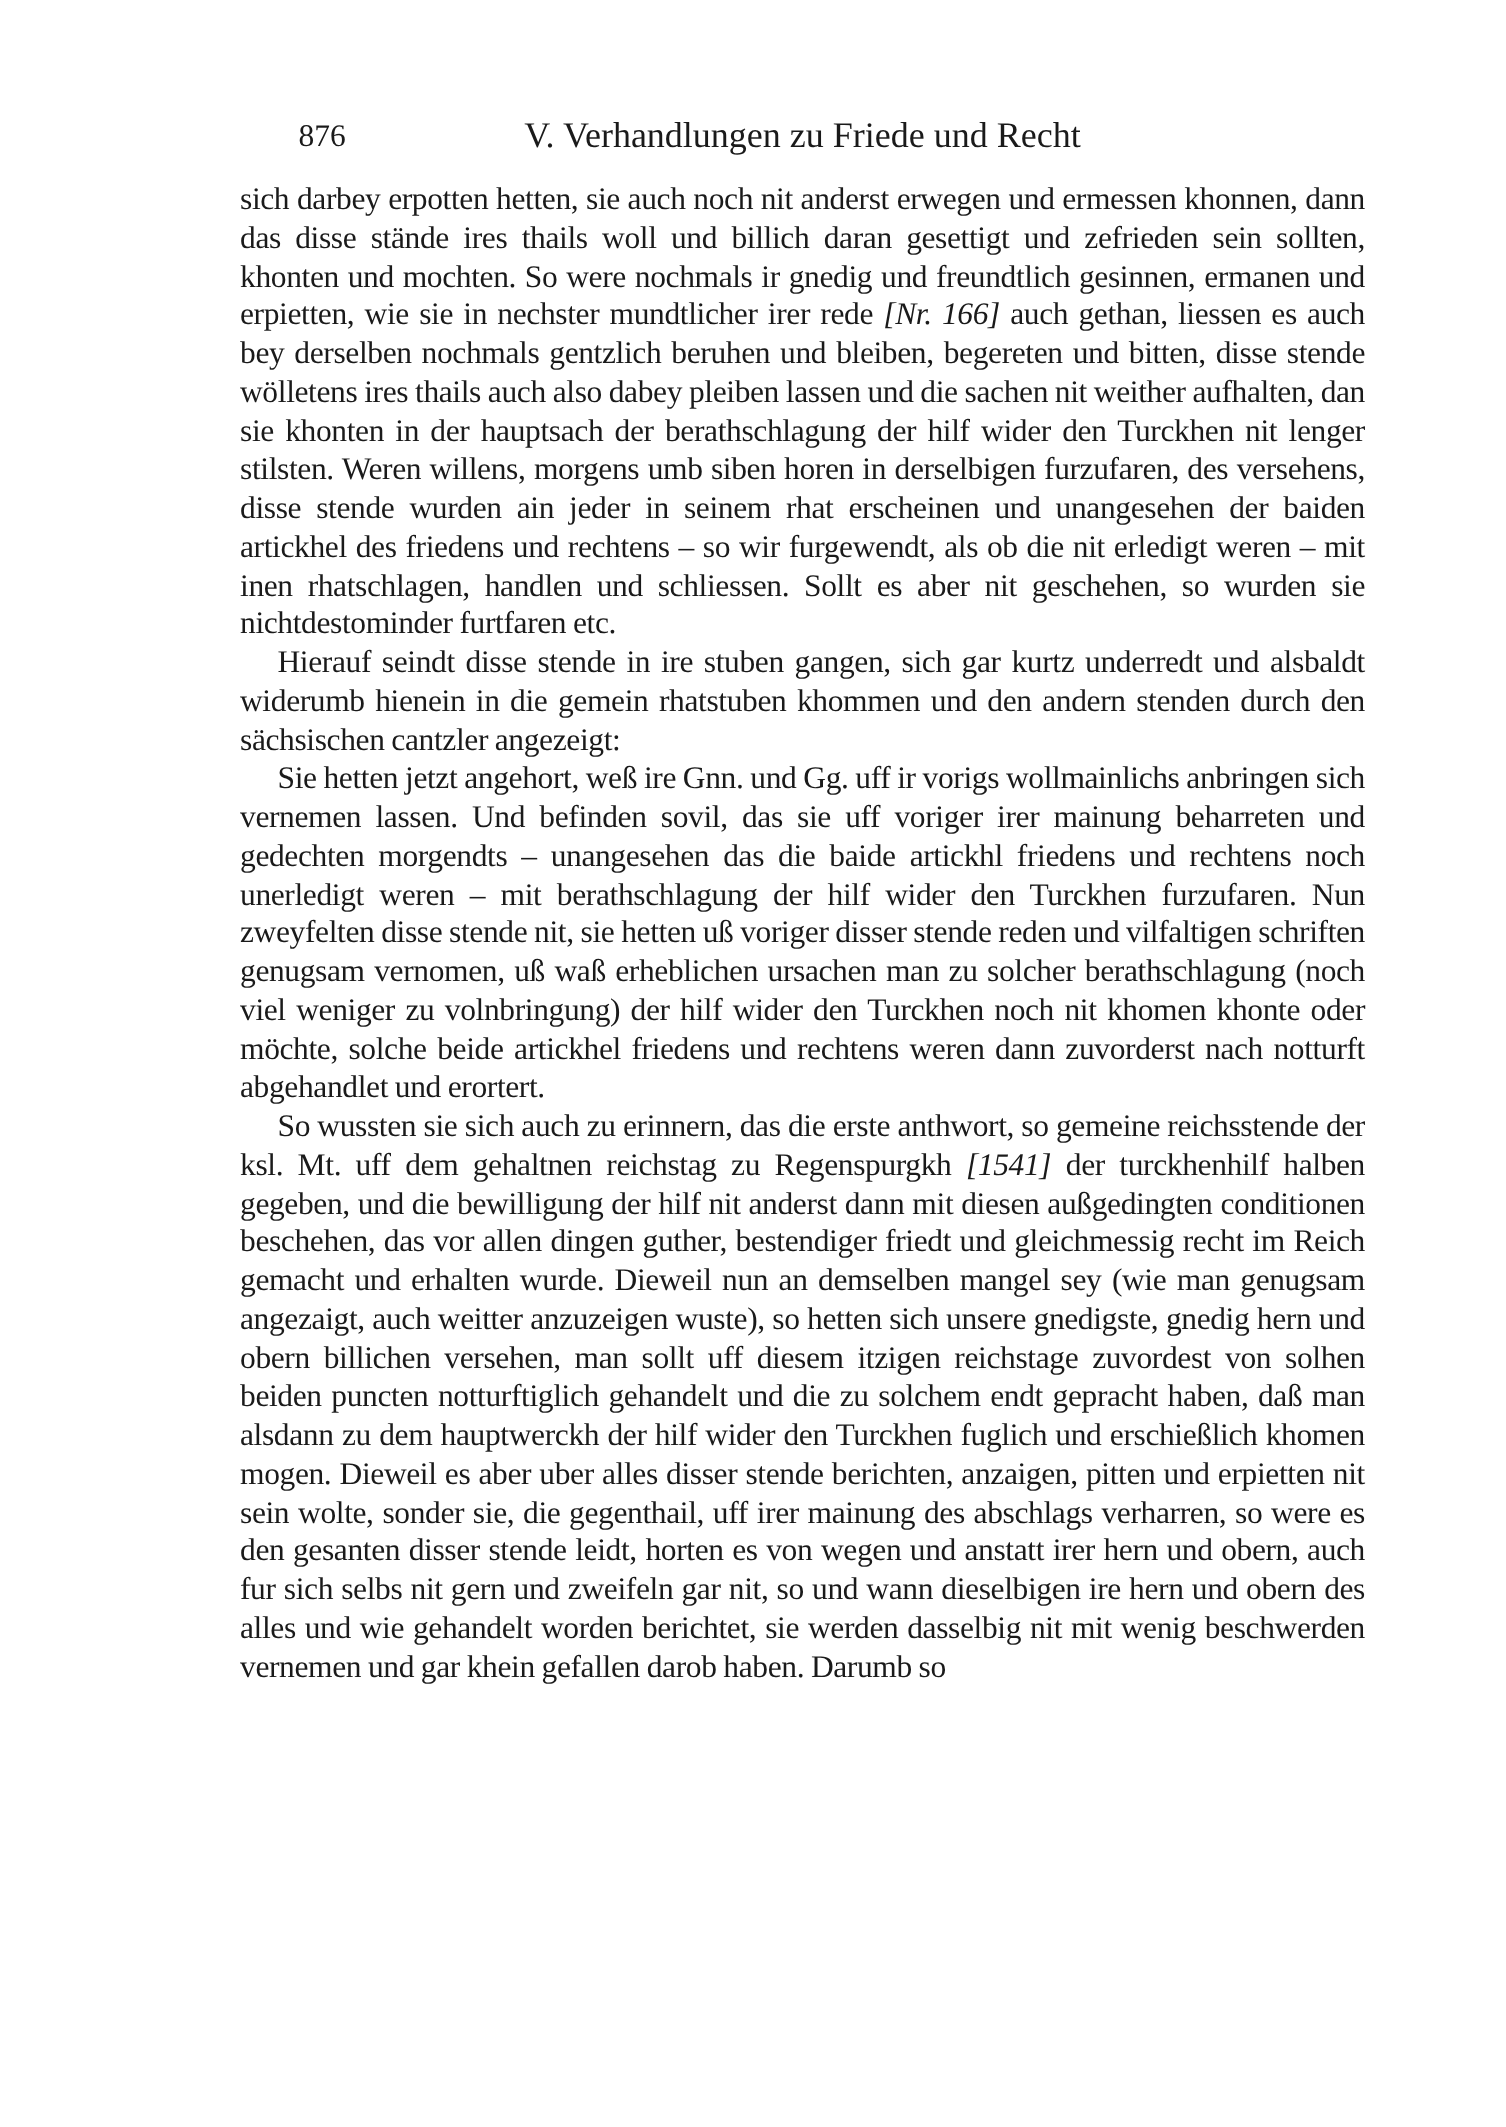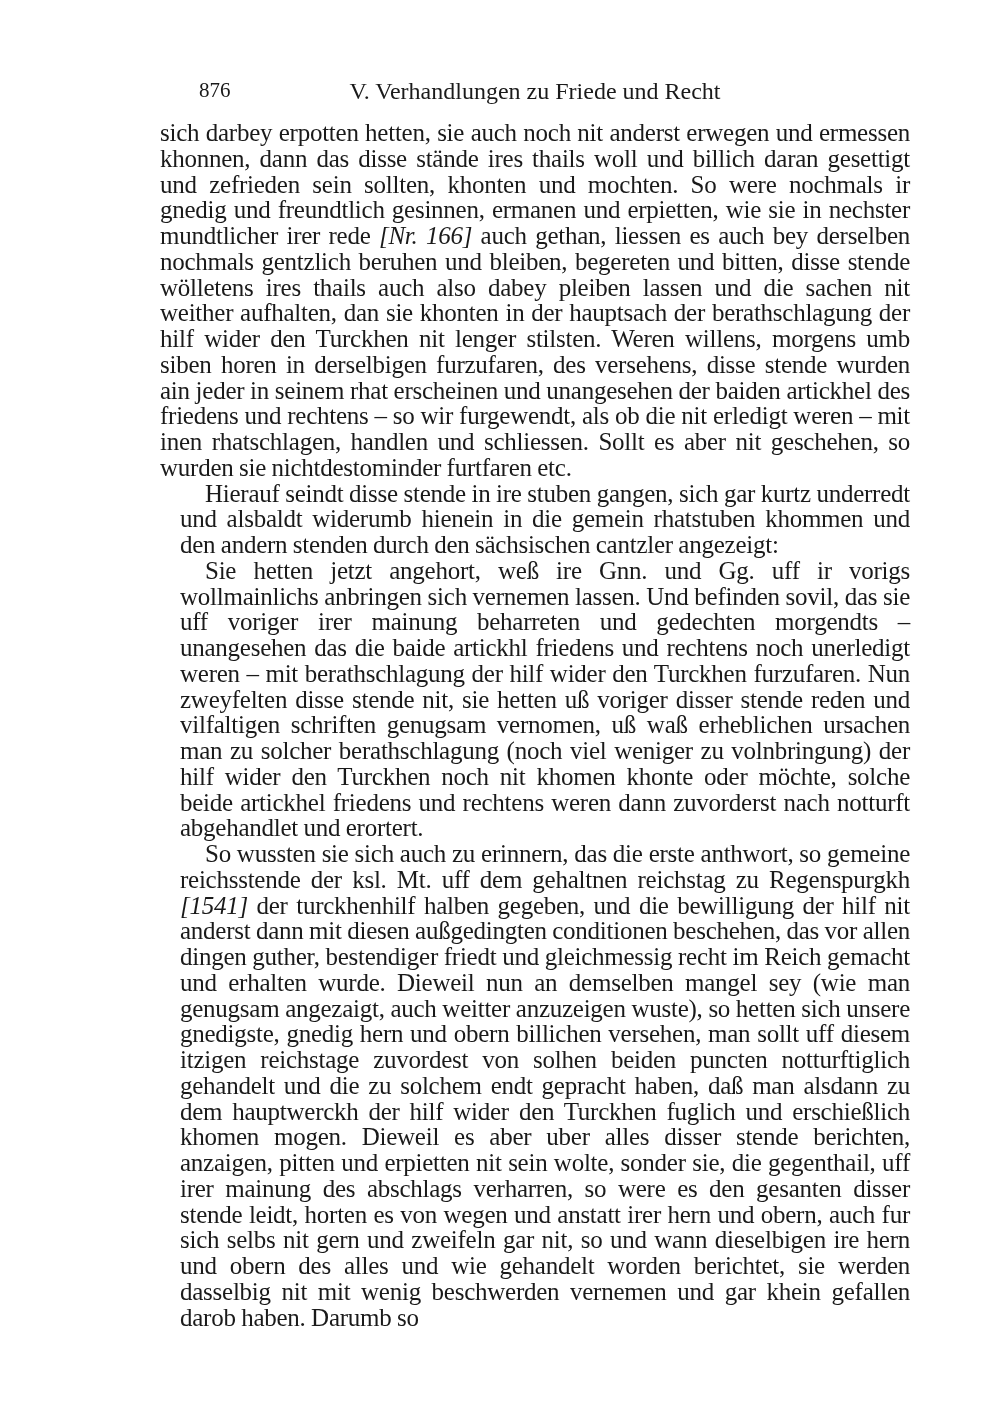--- a/index.html
+++ b/index.html
@@ -3,24 +3,24 @@
 <meta charset="utf-8">
 <style>
   html, body { margin:0; padding:0; background:#ffffff; }
   body { width:1004px; height:1418px; position:relative; overflow:hidden;
          font-family: "Liberation Serif", "DejaVu Serif", serif; color:#1a1a1a; }
   .header { position:absolute; top:78px; left:160px; width:750px; height:30px;
             font-size:21px; }
   .page-num { position:absolute; left:0; top:0;margin-left:39px; }
   .running-title { position:absolute; left:0; right:0; top:0; text-align:center; font-size:24px; }
   .body-text { position:absolute; top:120px; left:160px; width:750px;
-               font-size:25px; line-height:25.75px; text-align:justify;
+               font-size:21px; line-height:25.75px; text-align:justify;
                hyphens:manual; letter-spacing:-0.25px; word-spacing:-0.5px; }
   .body-text p { margin:0; }
-  .body-text p.indent { text-indent:25px;margin-left:20px; }
+  .body-text p.indent { text-indent:25px; }
   .ref { font-style:italic; }
 </style>
 </head>
 <body>
 
 <div class="header">
   <span class="page-num">876</span>
   <span class="running-title">V. Verhandlungen zu Friede und Recht</span>
 </div>
 

